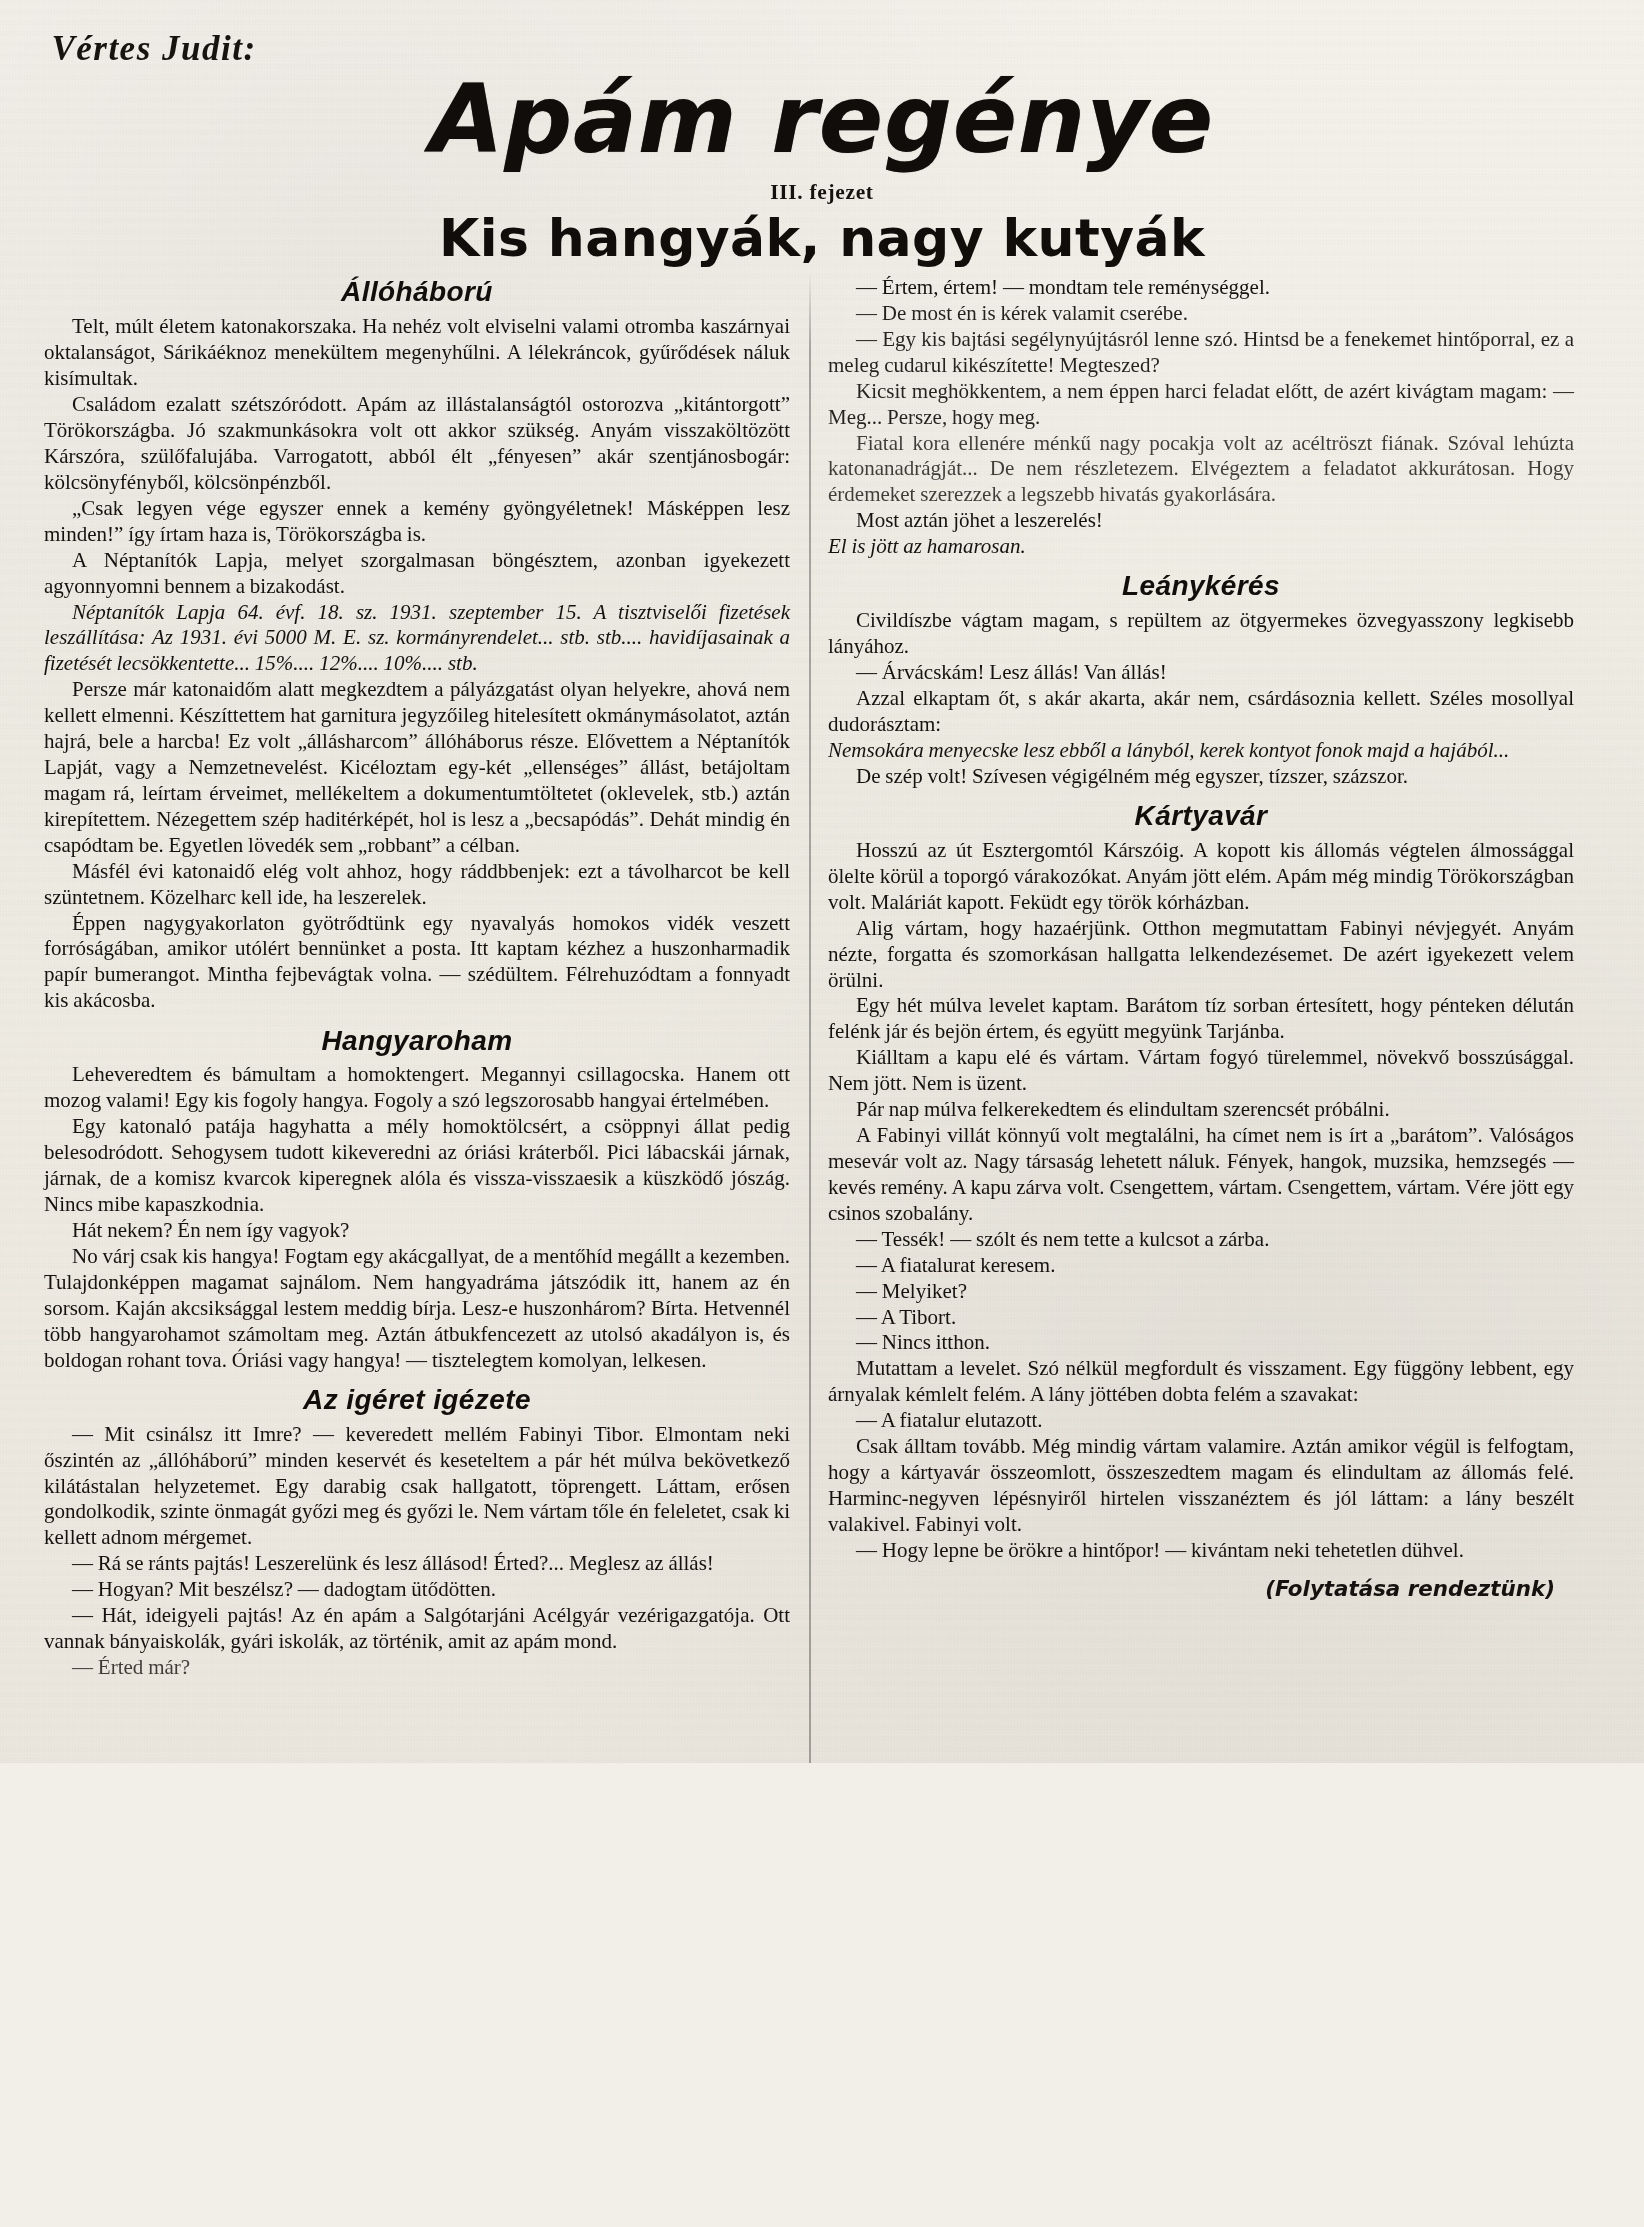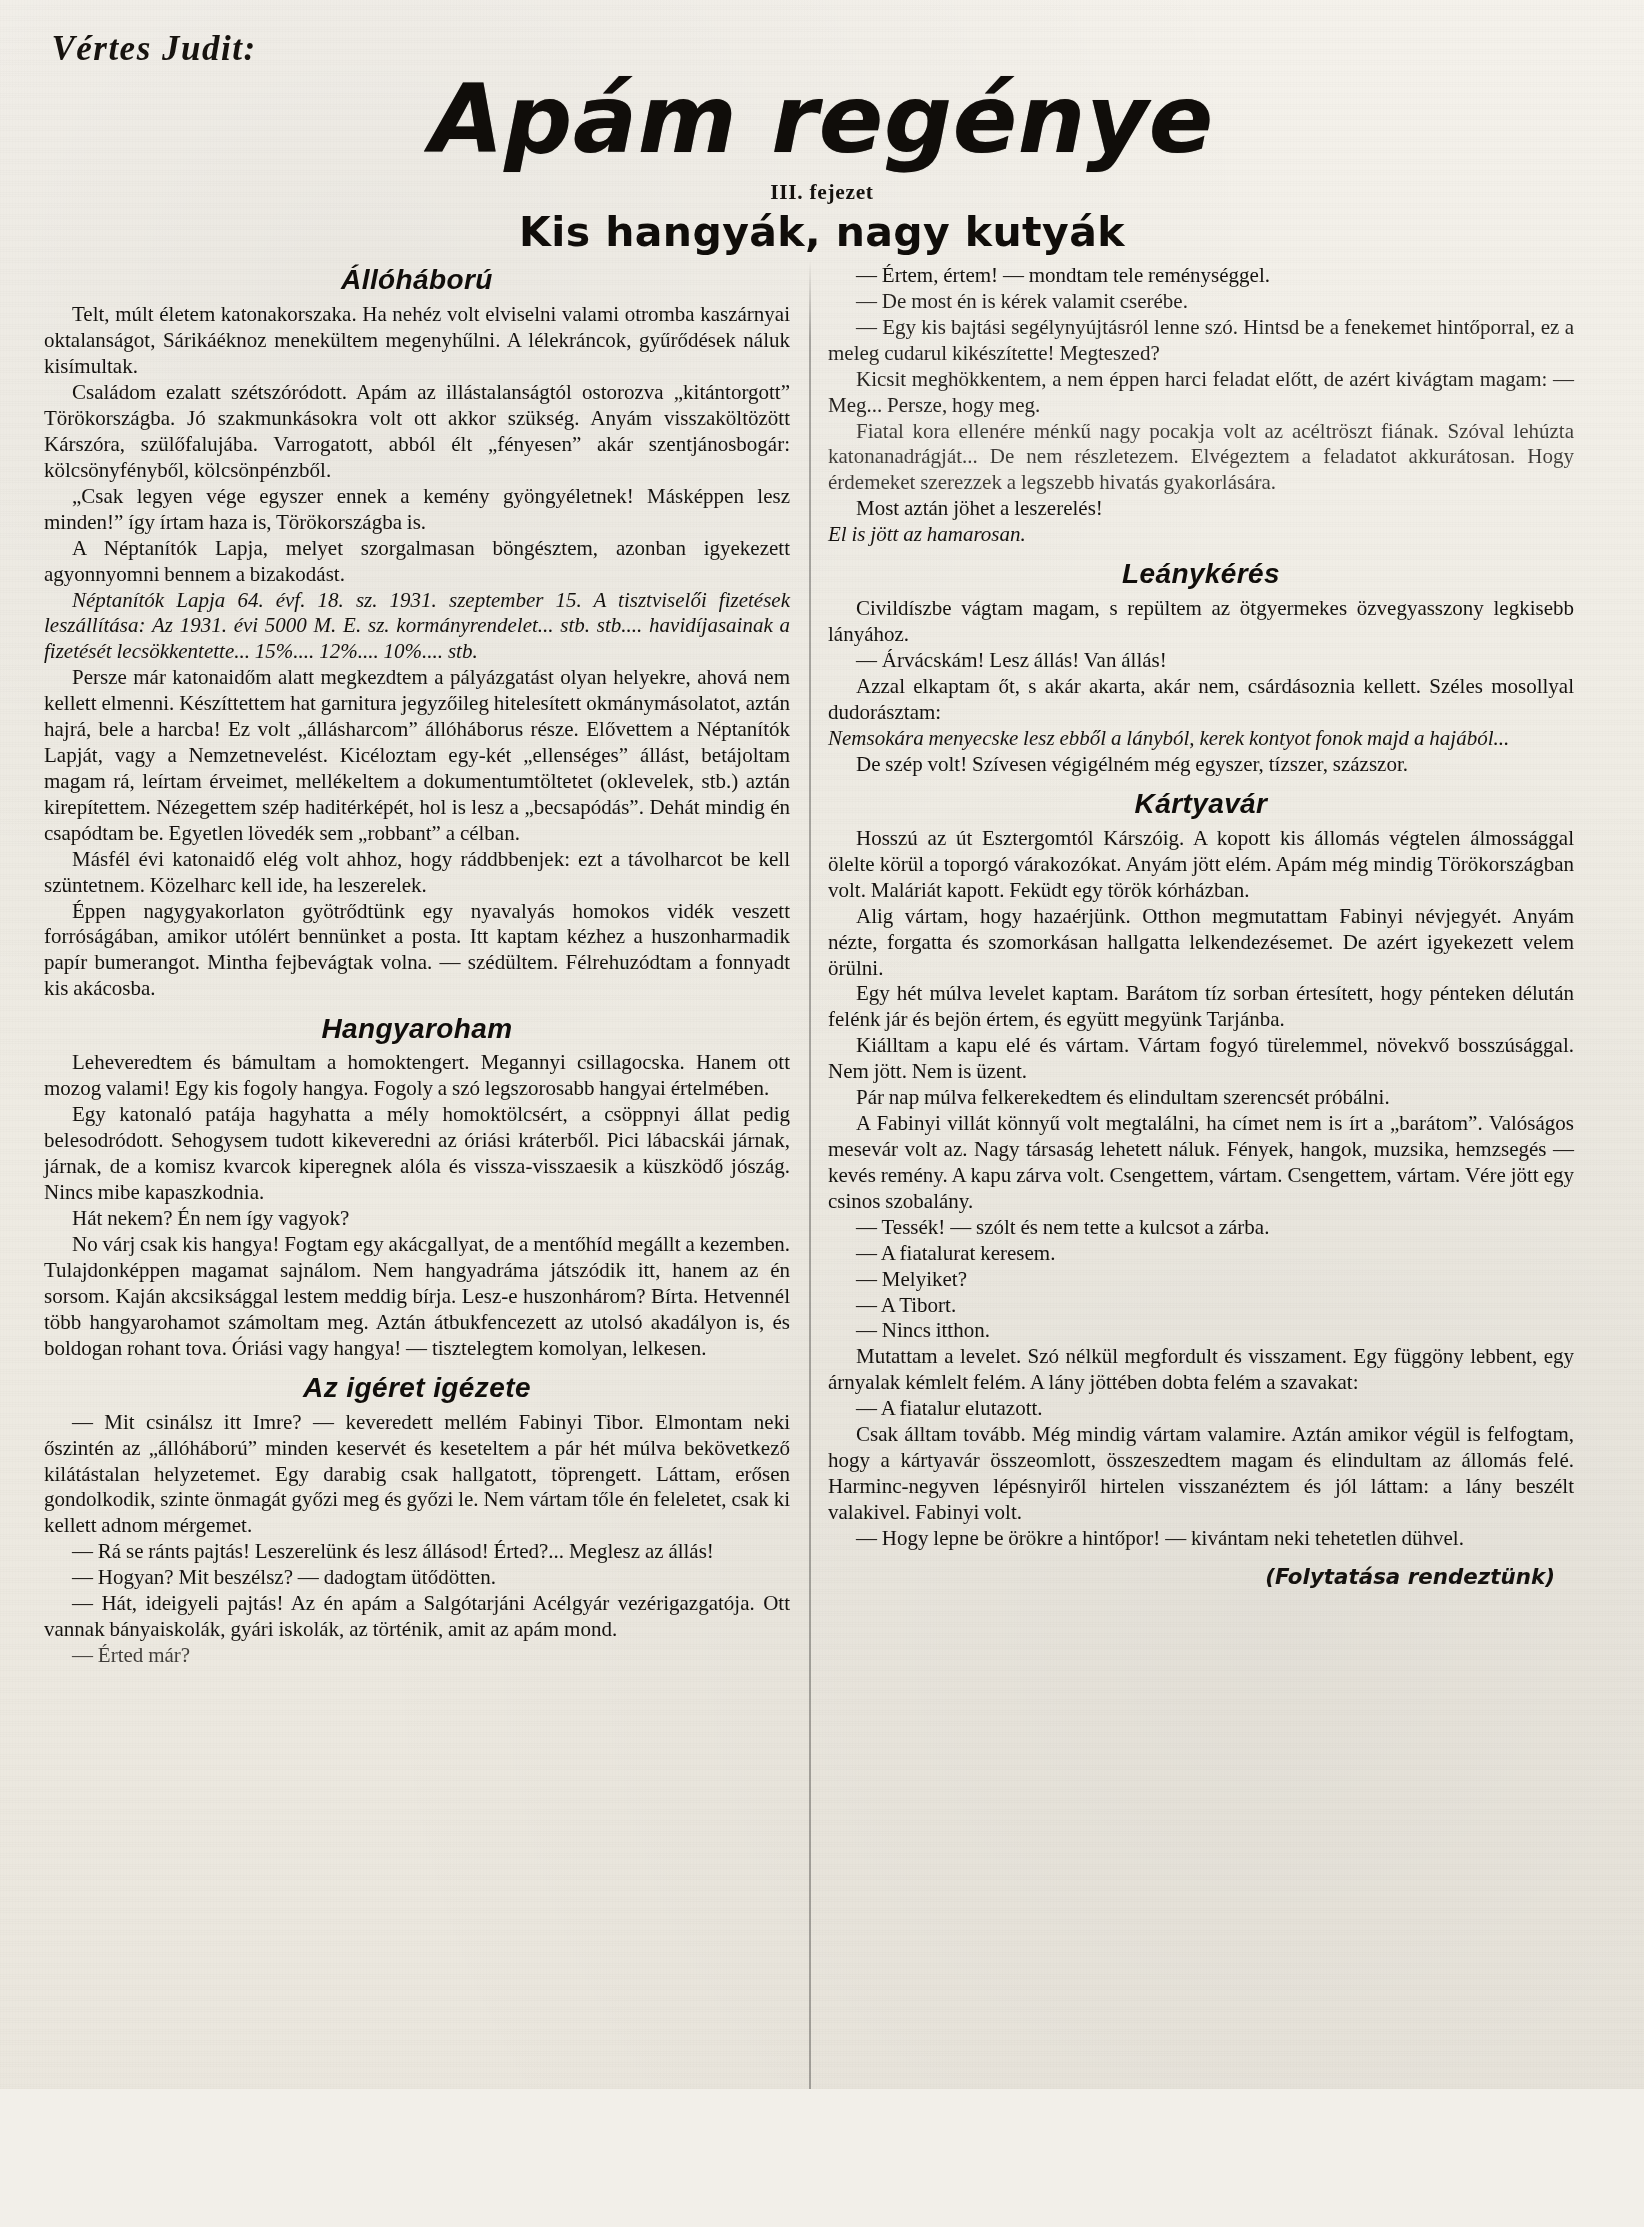--- a/index.html
+++ b/index.html
@@ -5,21 +5,21 @@
   html,body{margin:0;padding:0;}
   body{
     width:1644px;
     background:#f2efe9;
     font-family:"Liberation Serif", serif;
     color:#15120f;
   }
   .page{
     position:relative;
     width:1644px;
-    height:2089px;
+    height:1763px;
     background:
       radial-gradient(circle at 22% 14%, rgba(0,0,0,0.035), rgba(0,0,0,0) 42%),
       radial-gradient(circle at 78% 78%, rgba(0,0,0,0.04), rgba(0,0,0,0) 45%),
       linear-gradient(176deg,#f5f2ec 0%,#efece4 40%,#eae6dd 100%);
     box-sizing:border-box;
     padding:25px 44px 22px 44px;
     overflow:hidden;
   }
   .grain{
     position:absolute;inset:0;
@@ -58,21 +58,21 @@
     font-family:"Liberation Serif", serif;
     font-weight:700;
     font-size:21.4px;
     letter-spacing:0.7px;
     margin:11.8px 0 3px 0;
   }
   .chapter-title{
     text-align:center;
     font-family:"DejaVu Sans", sans-serif;
     font-weight:700;
-    font-size:41px;
+    font-size:52px;
     letter-spacing:0.4px;
     margin:1.5px 0 7.4px 0;
     color:#100d0a;
   }
 
   
   .columns{
     display:flex;
     gap:38px;
     margin-top:5.9px;

